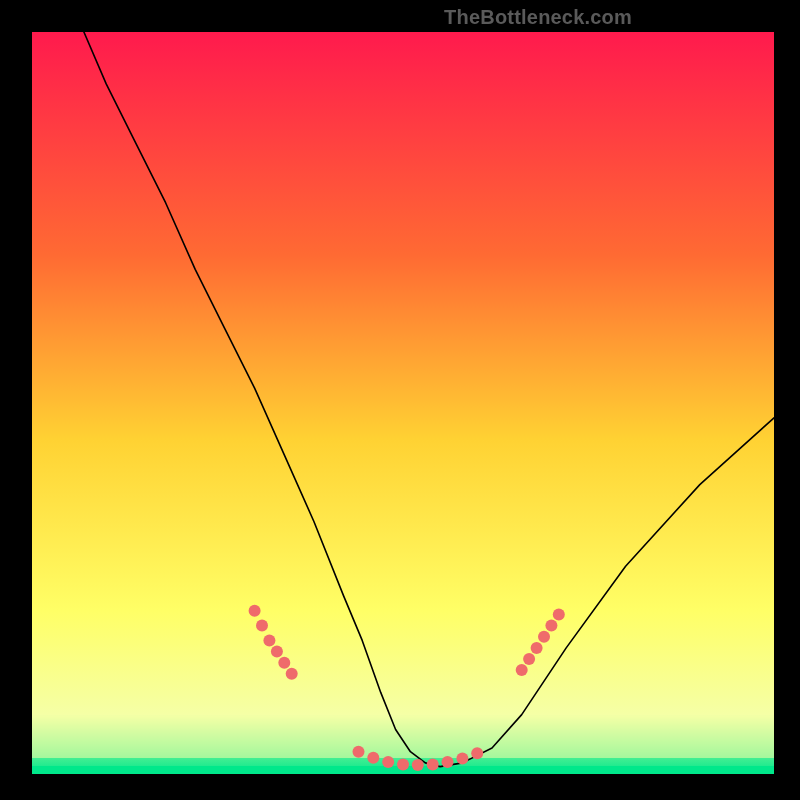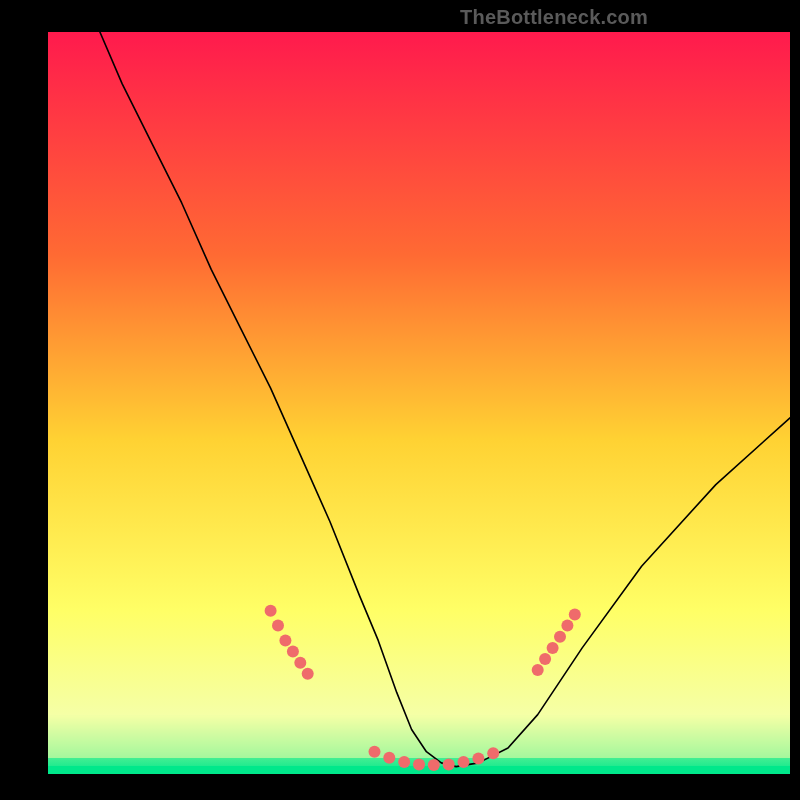--- a/index.html
+++ b/index.html
@@ -6,21 +6,21 @@
     margin: 0;
     padding: 0;
     width: 800px;
     height: 800px;
     overflow: hidden;
     background: #000;
     font-family: Arial, Helvetica, sans-serif;
   }
   .frame {
     position: absolute;
-    left: 16px;
+    left: 0;
     top: 0;
     width: 648px;
     height: 800px;
     background: #000;
   }
   .plot-area {
     position: absolute;
     left: 32px;
     top: 32px;
     width: 742px;

